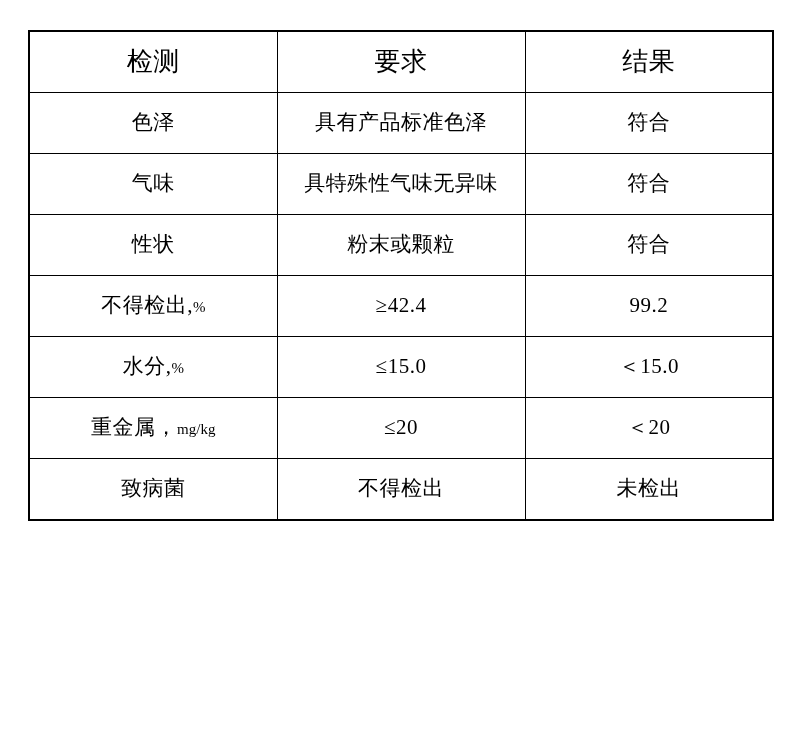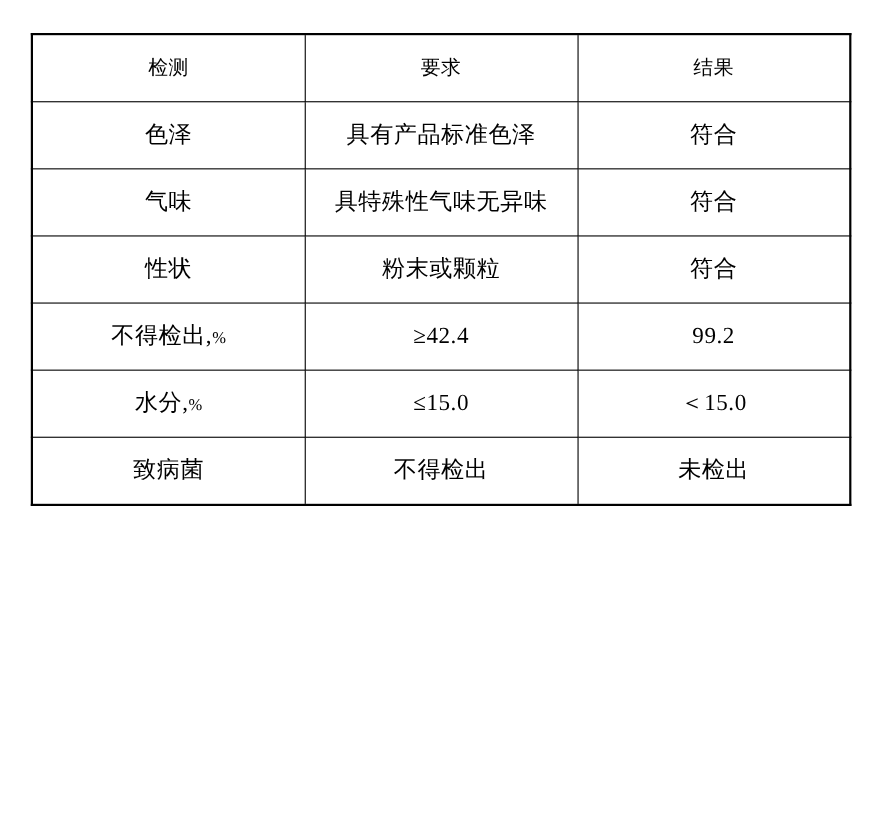--- a/index.html
+++ b/index.html
@@ -34,21 +34,21 @@
     border: 1.5px solid #000;
     text-align: center;
     vertical-align: middle;
     height: 56px;
     font-size: 21px;
     line-height: 1.2;
     padding: 2px 4px;
     letter-spacing: 0.5px;
   }
   table.spec tr.header td {
-    font-size: 18px;
+    font-size: 26px;
   }
   .unit {
     font-size: 15px;
     letter-spacing: 0;
   }
 </style>
 </head>
 <body>
 
 <div id="sheet">
@@ -85,20 +85,25 @@
         <td><span>不得检出,</span><span class="unit">%</span></td>
         <td>≥42.4</td>
         <td>99.2</td>
       </tr>
       <tr>
         <td><span>水分,</span><span class="unit">%</span></td>
         <td>≤15.0</td>
         <td>＜15.0</td>
       </tr>
       <tr>
+        <td><span>重金属，</span><span class="unit">mg/kg</span></td>
+        <td>≤20</td>
+        <td>＜20</td>
+      </tr>
+      <tr>
         <td><span>致病菌</span><span class="unit"></span></td>
         <td>不得检出</td>
         <td>未检出</td>
       </tr>
     </tbody>
   </table>
 
 </div>
 
 </body></html>

